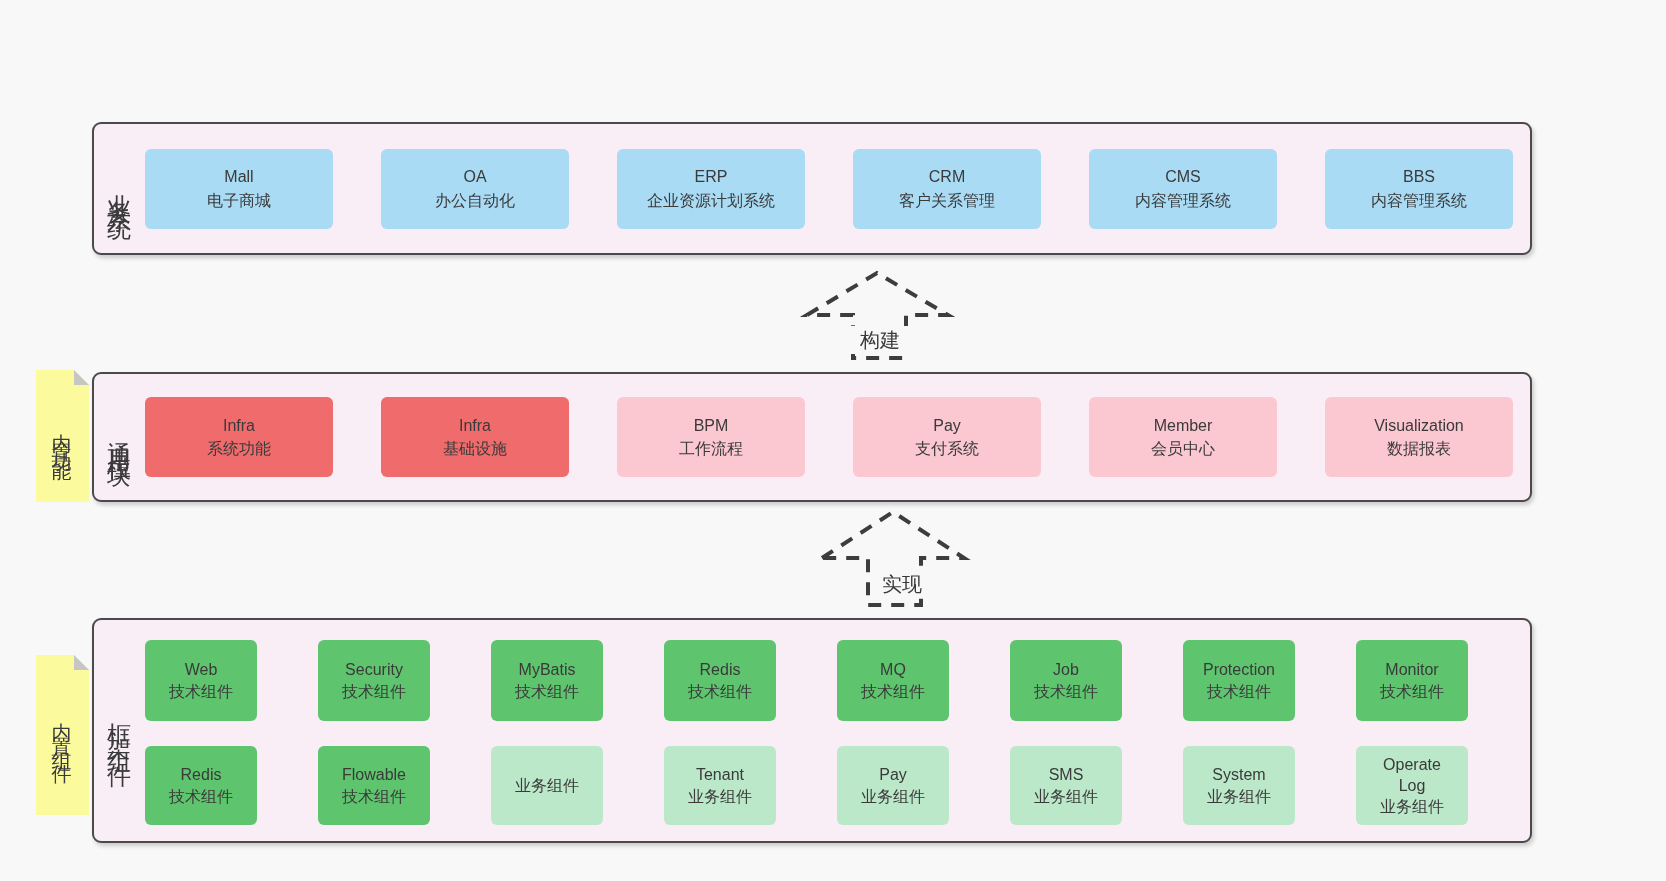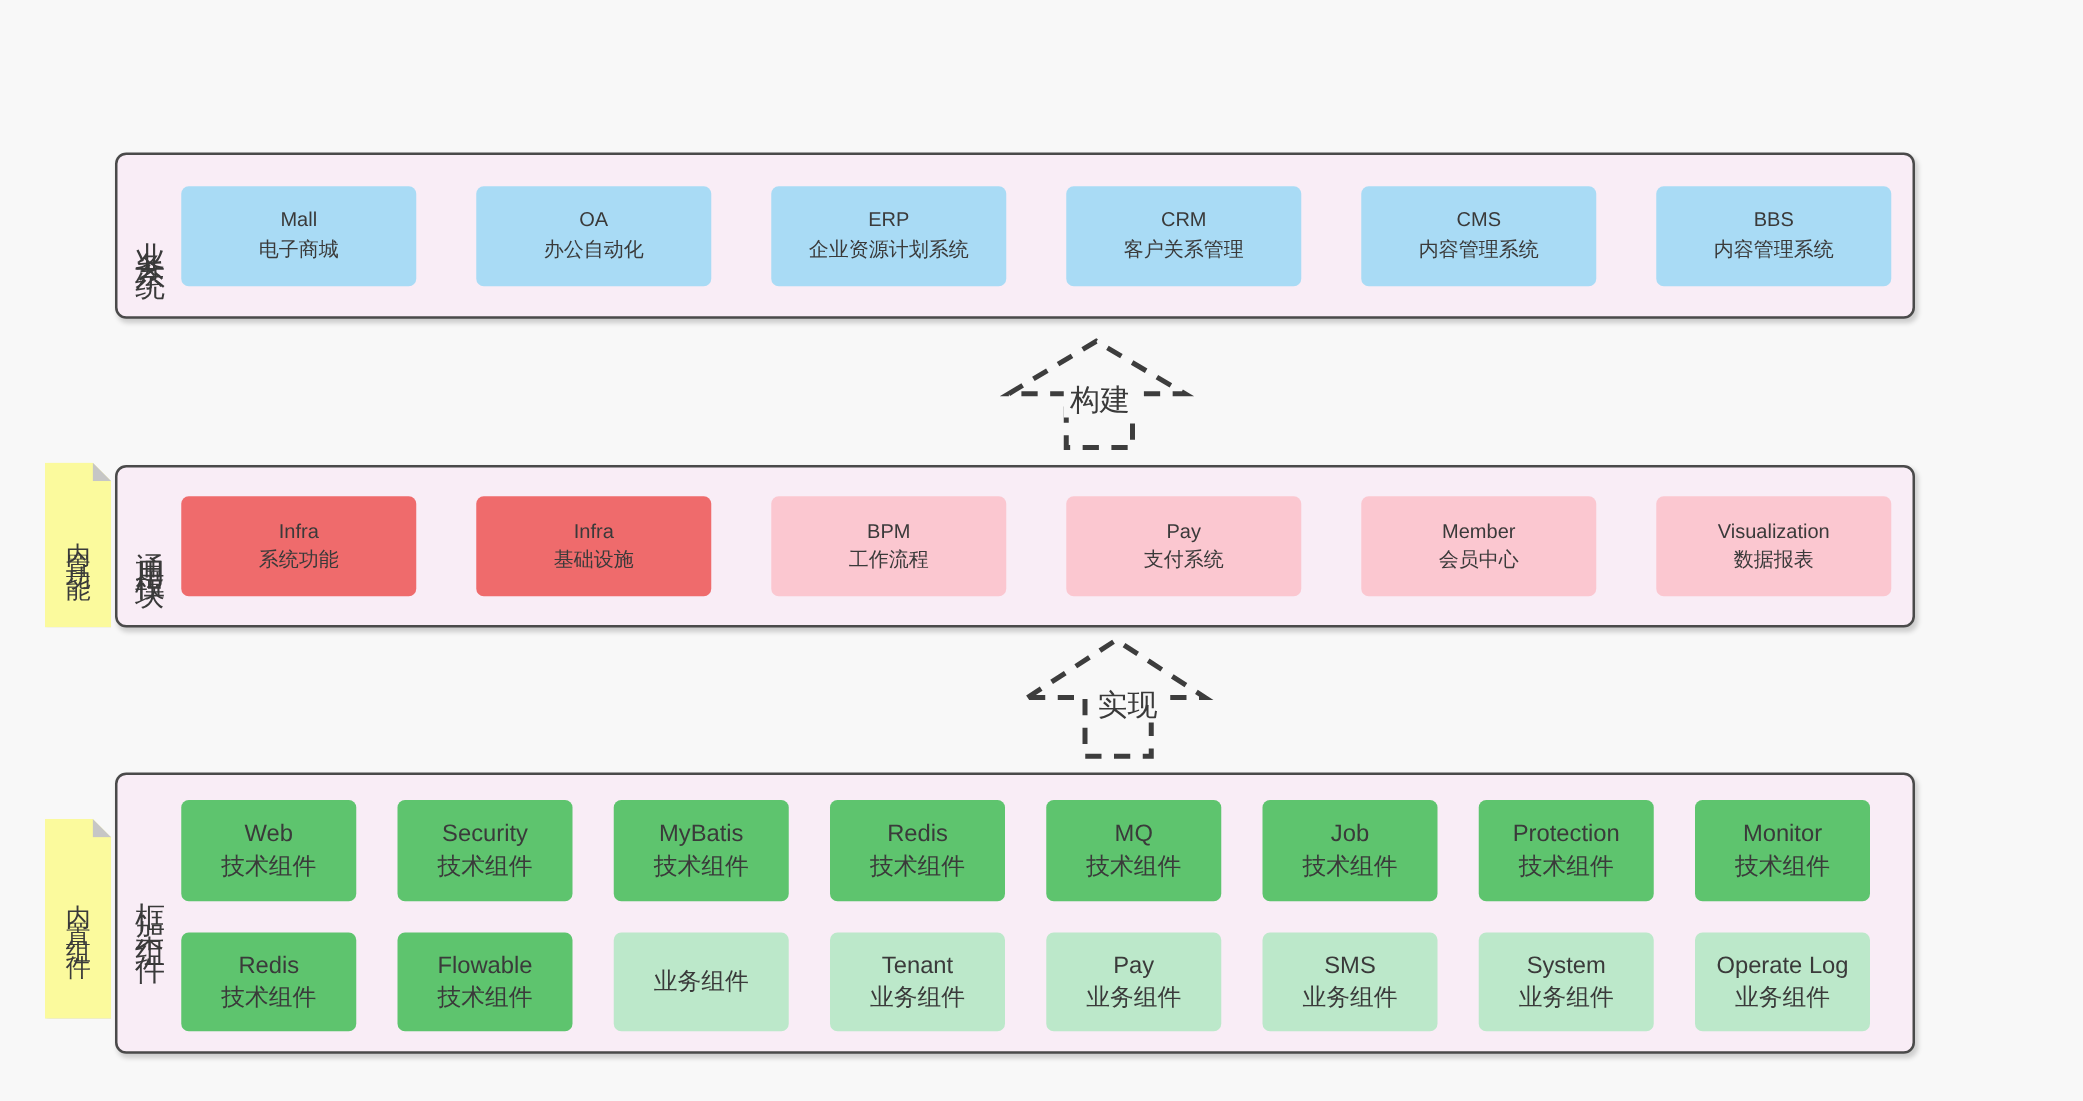--- a/index.html
+++ b/index.html
@@ -41,21 +41,21 @@
   .green{background:var(--green);}
   .green-light{background:var(--green-light);}
 
   .grid16{
     position:absolute;left:51px;top:20px;
     display:grid;
     grid-template-columns:repeat(8,140px);
     grid-template-rows:81px 79px;
     column-gap:33px;row-gap:25px;
   }
-  .grid16 .box{width:140px;font-size:19px;line-height:1.32;padding:16px;}
+  .grid16 .box{width:112px;font-size:16px;line-height:1.32;padding:16px;}
 
   .sticky{position:absolute;left:36px;width:53px;}
   .sticky-bg{
     position:absolute;inset:0;background:var(--sticky-yellow);
     clip-path:polygon(0 0,calc(100% - 15px) 0,100% 15px,100% 100%,0 100%);
     box-shadow:1px 2px 3px rgba(0,0,0,0.15);
   }
   .sticky-fold{
     position:absolute;top:0;right:0;width:15px;height:15px;
     background:var(--sticky-fold);
@@ -68,21 +68,21 @@
     font-size:20px;color:var(--text);
   }
   .sticky-text.s1{letter-spacing:9px;}
   .sticky-text.s2{letter-spacing:14px;}
 
   .arrow-svg{position:absolute;overflow:visible;}
   .arrow-svg path{fill:none;stroke:var(--arrow);stroke-width:4;stroke-dasharray:13 10;}
   .arrow-label{
     position:absolute;background:var(--page-bg);
     display:flex;align-items:center;justify-content:center;
-    font-size:24px;color:var(--text);
+    font-size:20px;color:var(--text);margin-top:20px;
   }
 </style>
 </head>
 <body>
 
 <div class="stage">
 
   <section class="panel" style="top:122px;height:133px;">
     <div class="panel-label">业务系统</div>
     <div class="row6">

